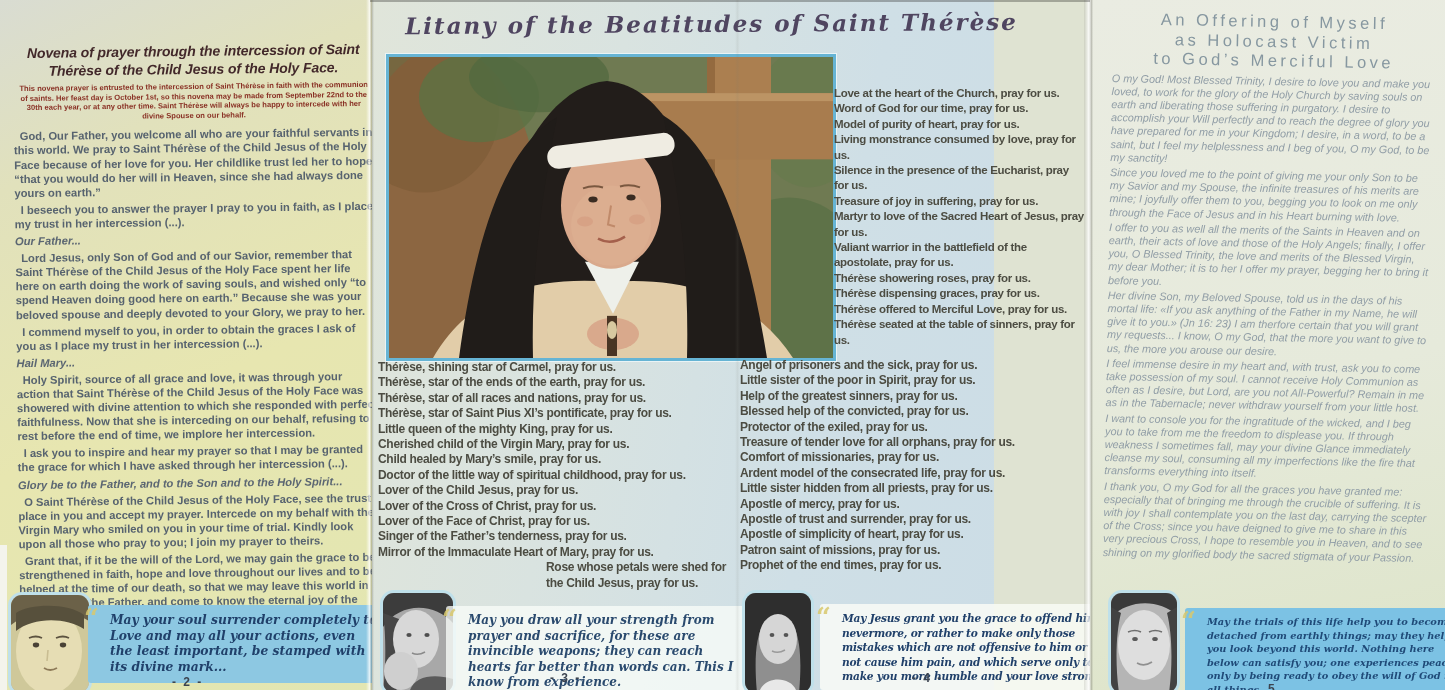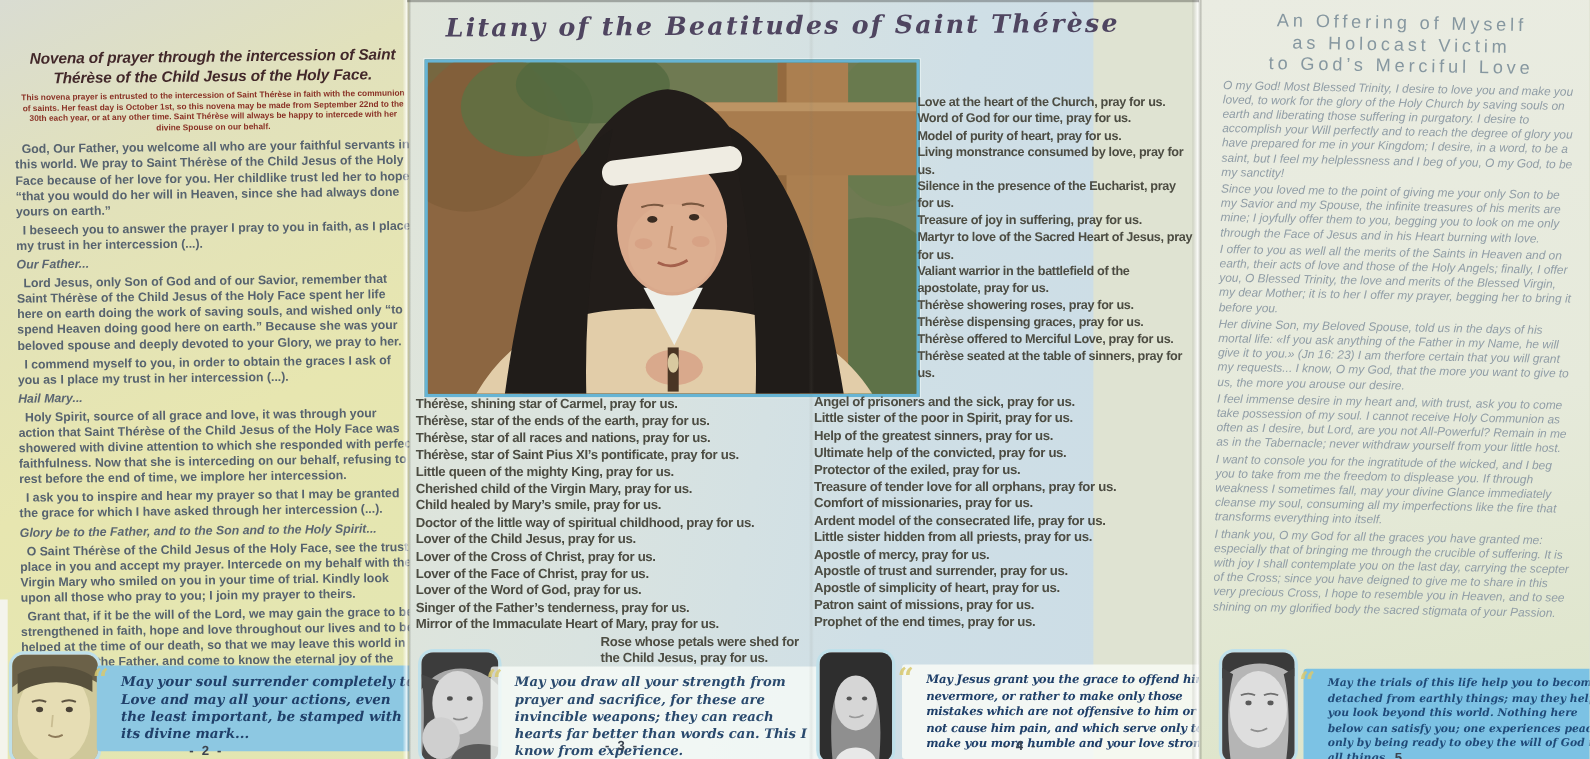--- a/index.html
+++ b/index.html
@@ -179,34 +179,33 @@
         <div>Thérèse, star of the ends of the earth, pray for us.</div>
         <div>Thérèse, star of all races and nations, pray for us.</div>
         <div>Thérèse, star of Saint Pius XI’s pontificate, pray for us.</div>
         <div>Little queen of the mighty King, pray for us.</div>
         <div>Cherished child of the Virgin Mary, pray for us.</div>
         <div>Child healed by Mary’s smile, pray for us.</div>
         <div>Doctor of the little way of spiritual childhood, pray for us.</div>
         <div>Lover of the Child Jesus, pray for us.</div>
         <div>Lover of the Cross of Christ, pray for us.</div>
         <div>Lover of the Face of Christ, pray for us.</div>
-        <div>Lover of the Word of God, pray for us.</div>
         <div>Singer of the Father’s tenderness, pray for us.</div>
         <div>Mirror of the Immaculate Heart of Mary, pray for us.</div>
       </div>
     <div class="indent">Rose whose petals were shed for the Child Jesus, pray for us.</div>
   </div>
 
   <div class="lit lit-p4">
     <div>
 
     <div>Angel of prisoners and the sick, pray for us.</div>
         <div>Little sister of the poor in Spirit, pray for us.</div>
         <div>Help of the greatest sinners, pray for us.</div>
-        <div>Ultimate help of the convicted, pray for us.</div>
+        <div>Blessed help of the convicted, pray for us.</div>
         <div>Protector of the exiled, pray for us.</div>
         <div>Treasure of tender love for all orphans, pray for us.</div>
         <div>Comfort of missionaries, pray for us.</div>
         <div>Ardent model of the consecrated life, pray for us.</div>
         <div>Little sister hidden from all priests, pray for us.</div>
         <div>Apostle of mercy, pray for us.</div>
         <div>Apostle of trust and surrender, pray for us.</div>
         <div>Apostle of simplicity of heart, pray for us.</div>
         <div>Patron saint of missions, pray for us.</div>
       </div>

